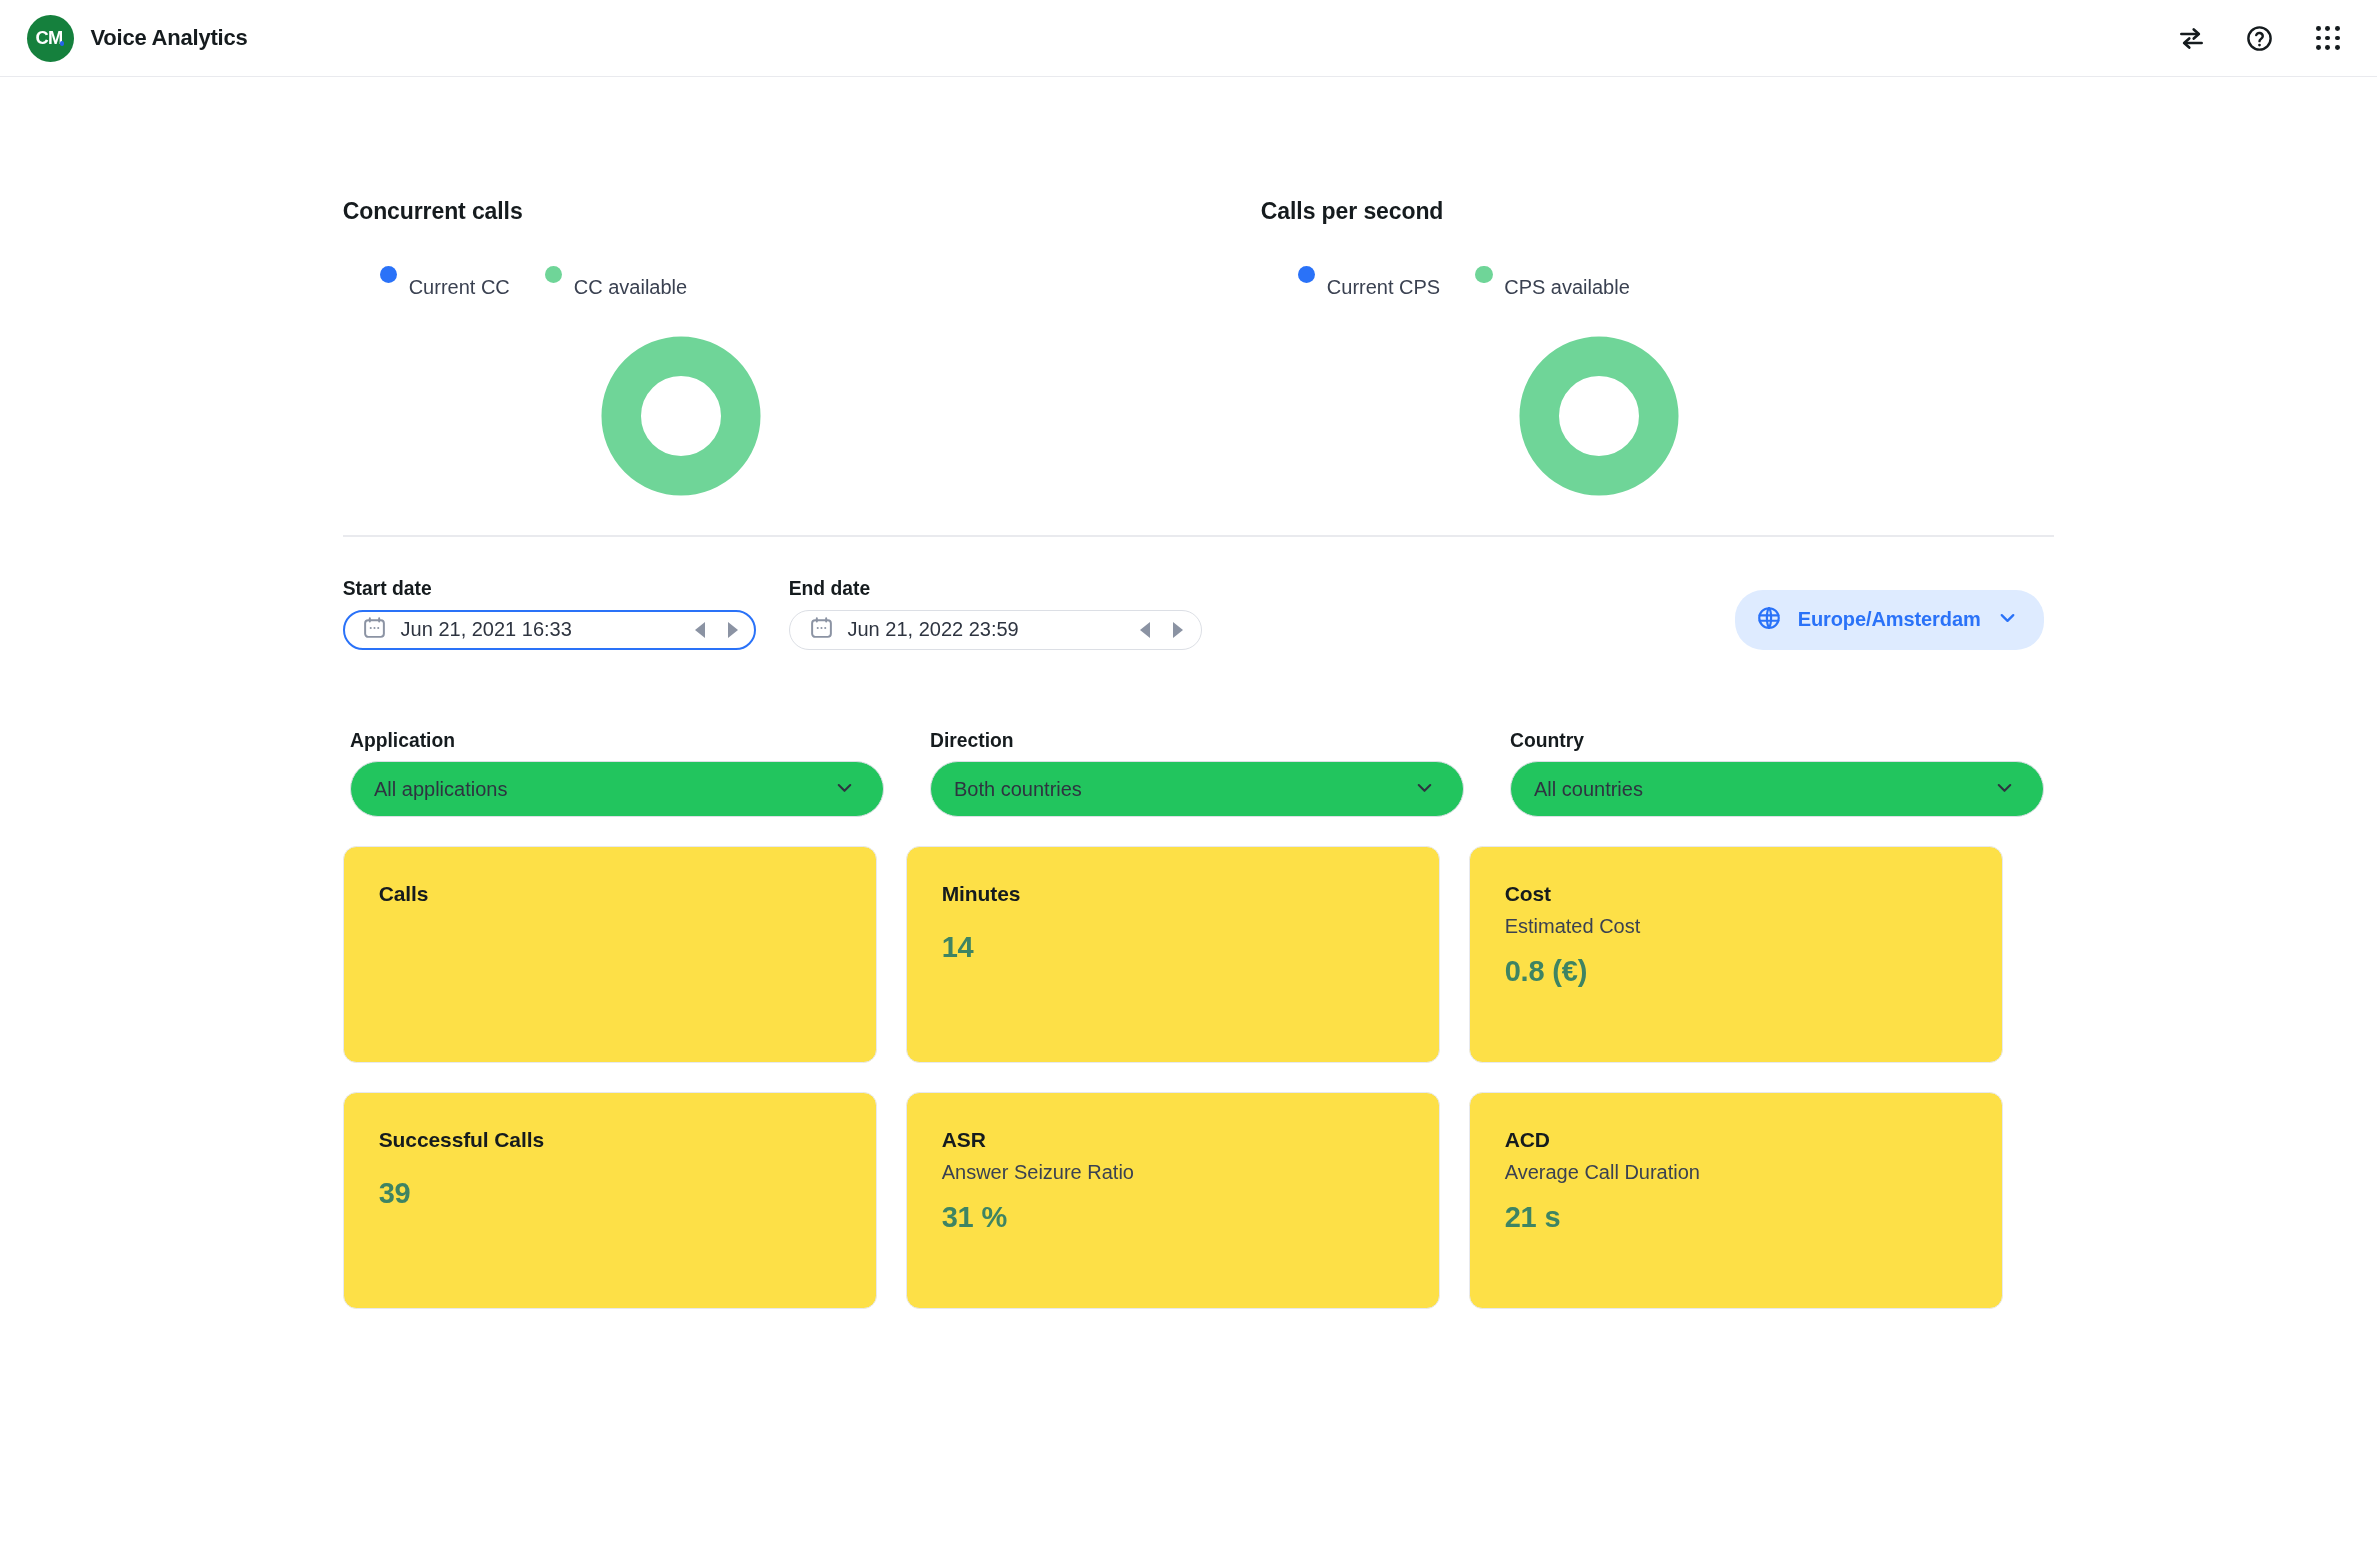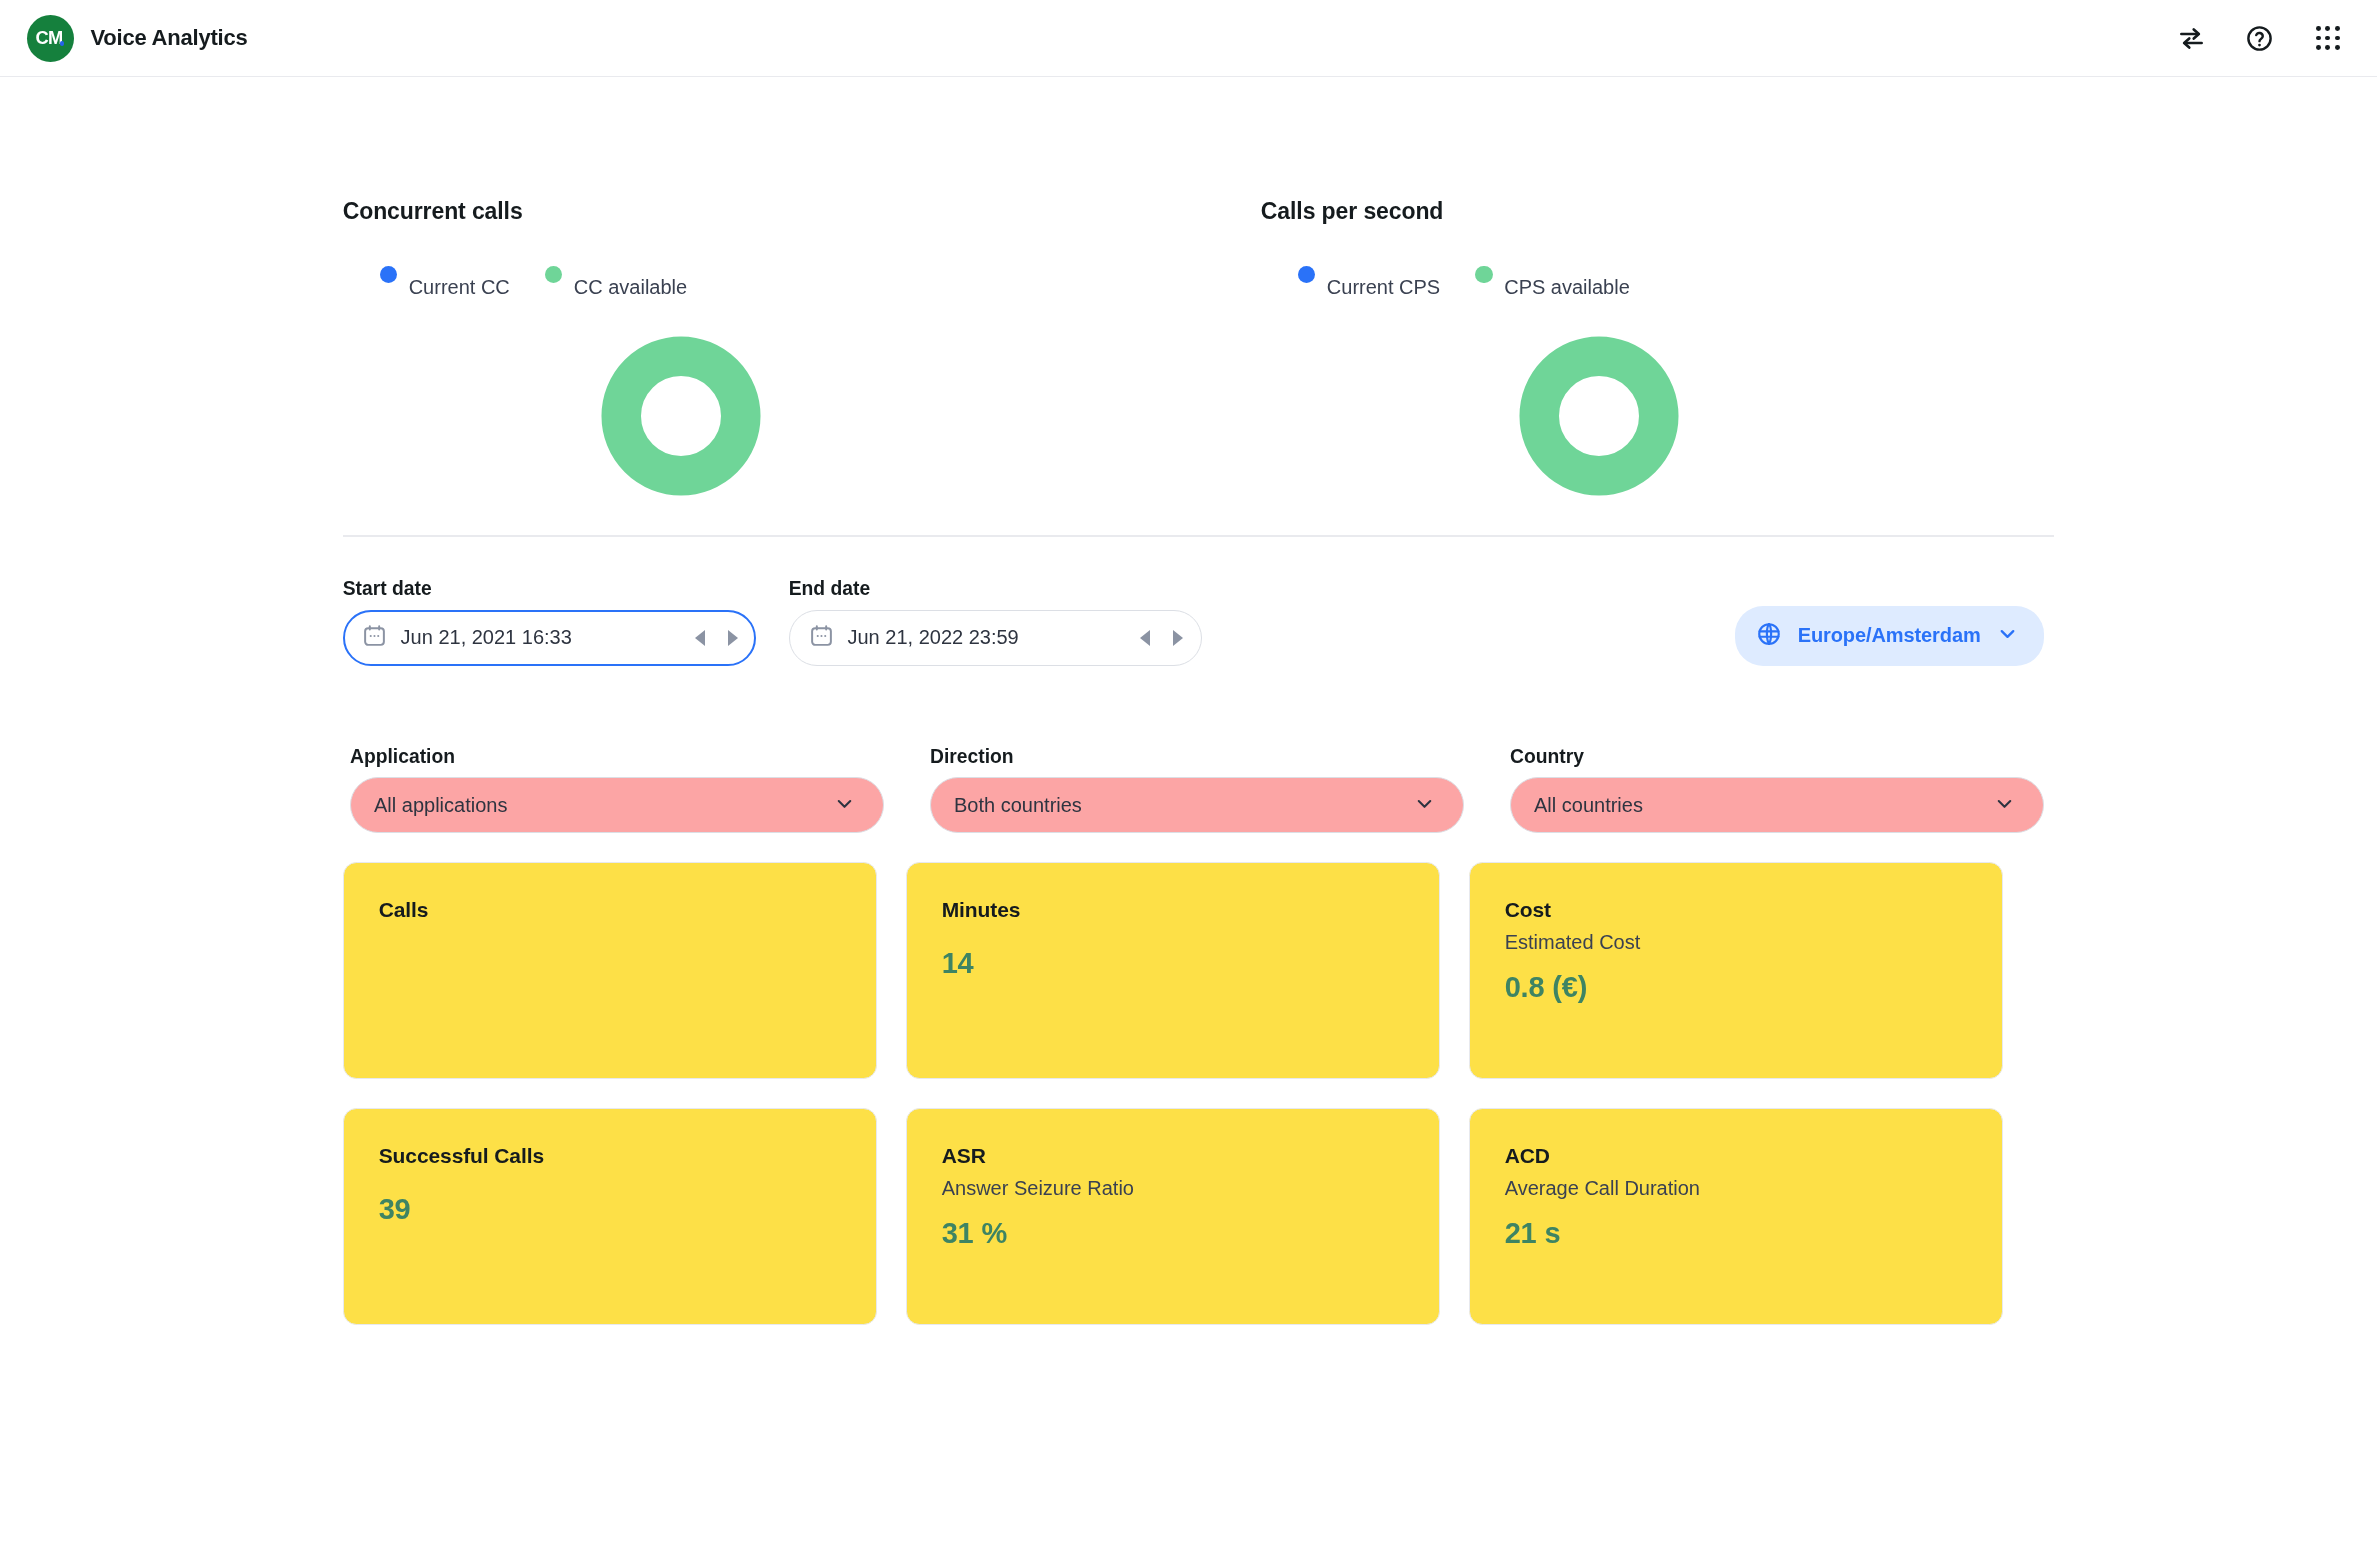--- a/index.html
+++ b/index.html
@@ -122,21 +122,21 @@
   .field-label {
     font-size: 19.3px;
     font-weight: 700;
     color: #151b1e;
     margin-bottom: 9.7px;
     display: block;
   }
   .date-box {
     display: flex;
     align-items: center;
-    height: 56px;
+    height: 40px;
     border-radius: 28px;
     background: #ffffff;
     padding: 0 17.4px 0 19.3px;
     gap: 13.5px;
   }
   .date-box.focused {
     border: 2.9px solid #2a72f8;
     padding: 0 15.4px 0 17.4px;
   }
   .date-box.normal { border: 1.9px solid #dcdfe5; }
@@ -181,21 +181,21 @@
     gap: 46px;
     margin-top: 80px;
     padding-left: 9.7px;
     justify-content: flex-end;
   }
   .filter { width: 534px; }
   .select-box {
     height: 56px;
     border: 1.9px solid #dcdfe5;
     border-radius: 28px;
-    background: #fca5a5;
+    background: #22c55e;
     display: flex;
     align-items: center;
     padding: 0 27px 0 23px;
     cursor: pointer;
   }
   .select-value { font-size: 20px; color: #2e3440; }
   .select-box .chev { margin-left: auto; }
 
   
   .cards {

